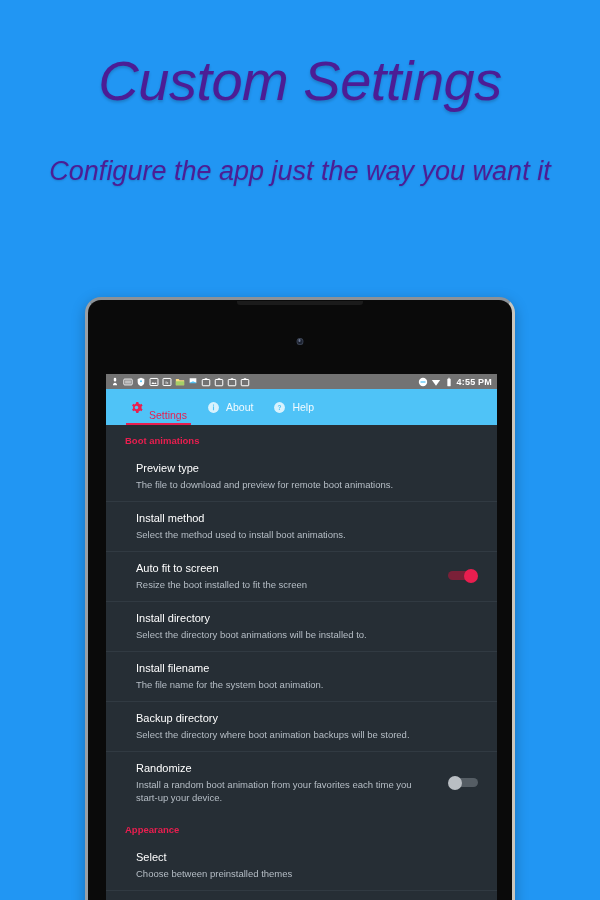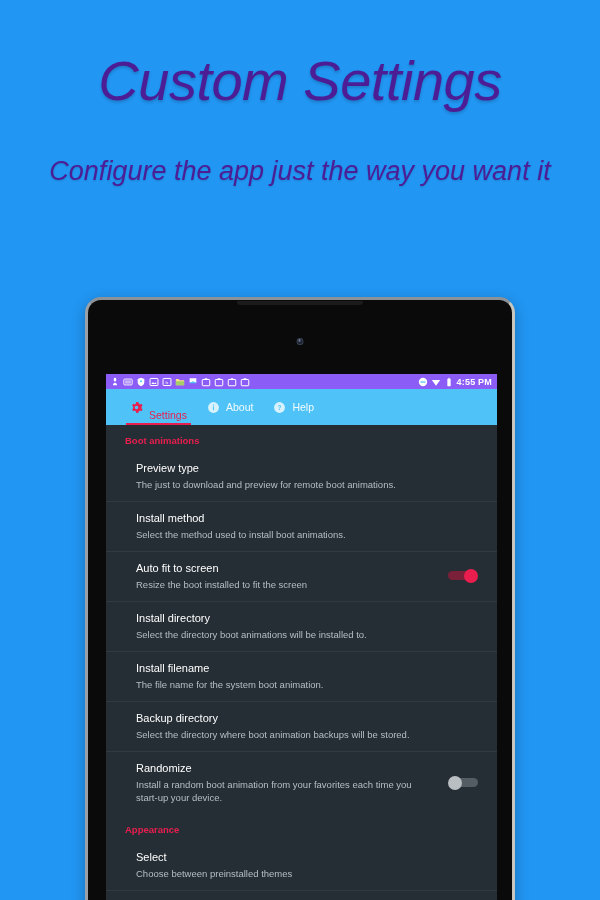--- a/index.html
+++ b/index.html
@@ -89,21 +89,21 @@
     top: 74px;
     width: 391px;
     height: 546px;
     background: #262e35;
     overflow: hidden;
   }
 
   
   .statusbar {
     height: 15px;
-    background: #8b5cf6;
+    background: #737373;
     display: flex;
     align-items: center;
     padding: 0 5px 0 4px;
     gap: 3px;
   }
   .sb-icon {
     width: 10px;
     height: 10px;
     flex: 0 0 auto;
     display: block;
@@ -317,21 +317,21 @@
       </div>
     </div>
 
     <div class="list">
 
       <div class="section-head">Boot animations</div>
 
       <div class="row no-border">
         <div class="row-text">
           <div class="row-title">Preview type</div>
-          <div class="row-sub">The just to download and preview for remote boot animations.</div>
+          <div class="row-sub">The file to download and preview for remote boot animations.</div>
         </div>
       </div>
 
       <div class="row">
         <div class="row-text">
           <div class="row-title">Install method</div>
           <div class="row-sub">Select the method used to install boot animations.</div>
         </div>
       </div>
 

